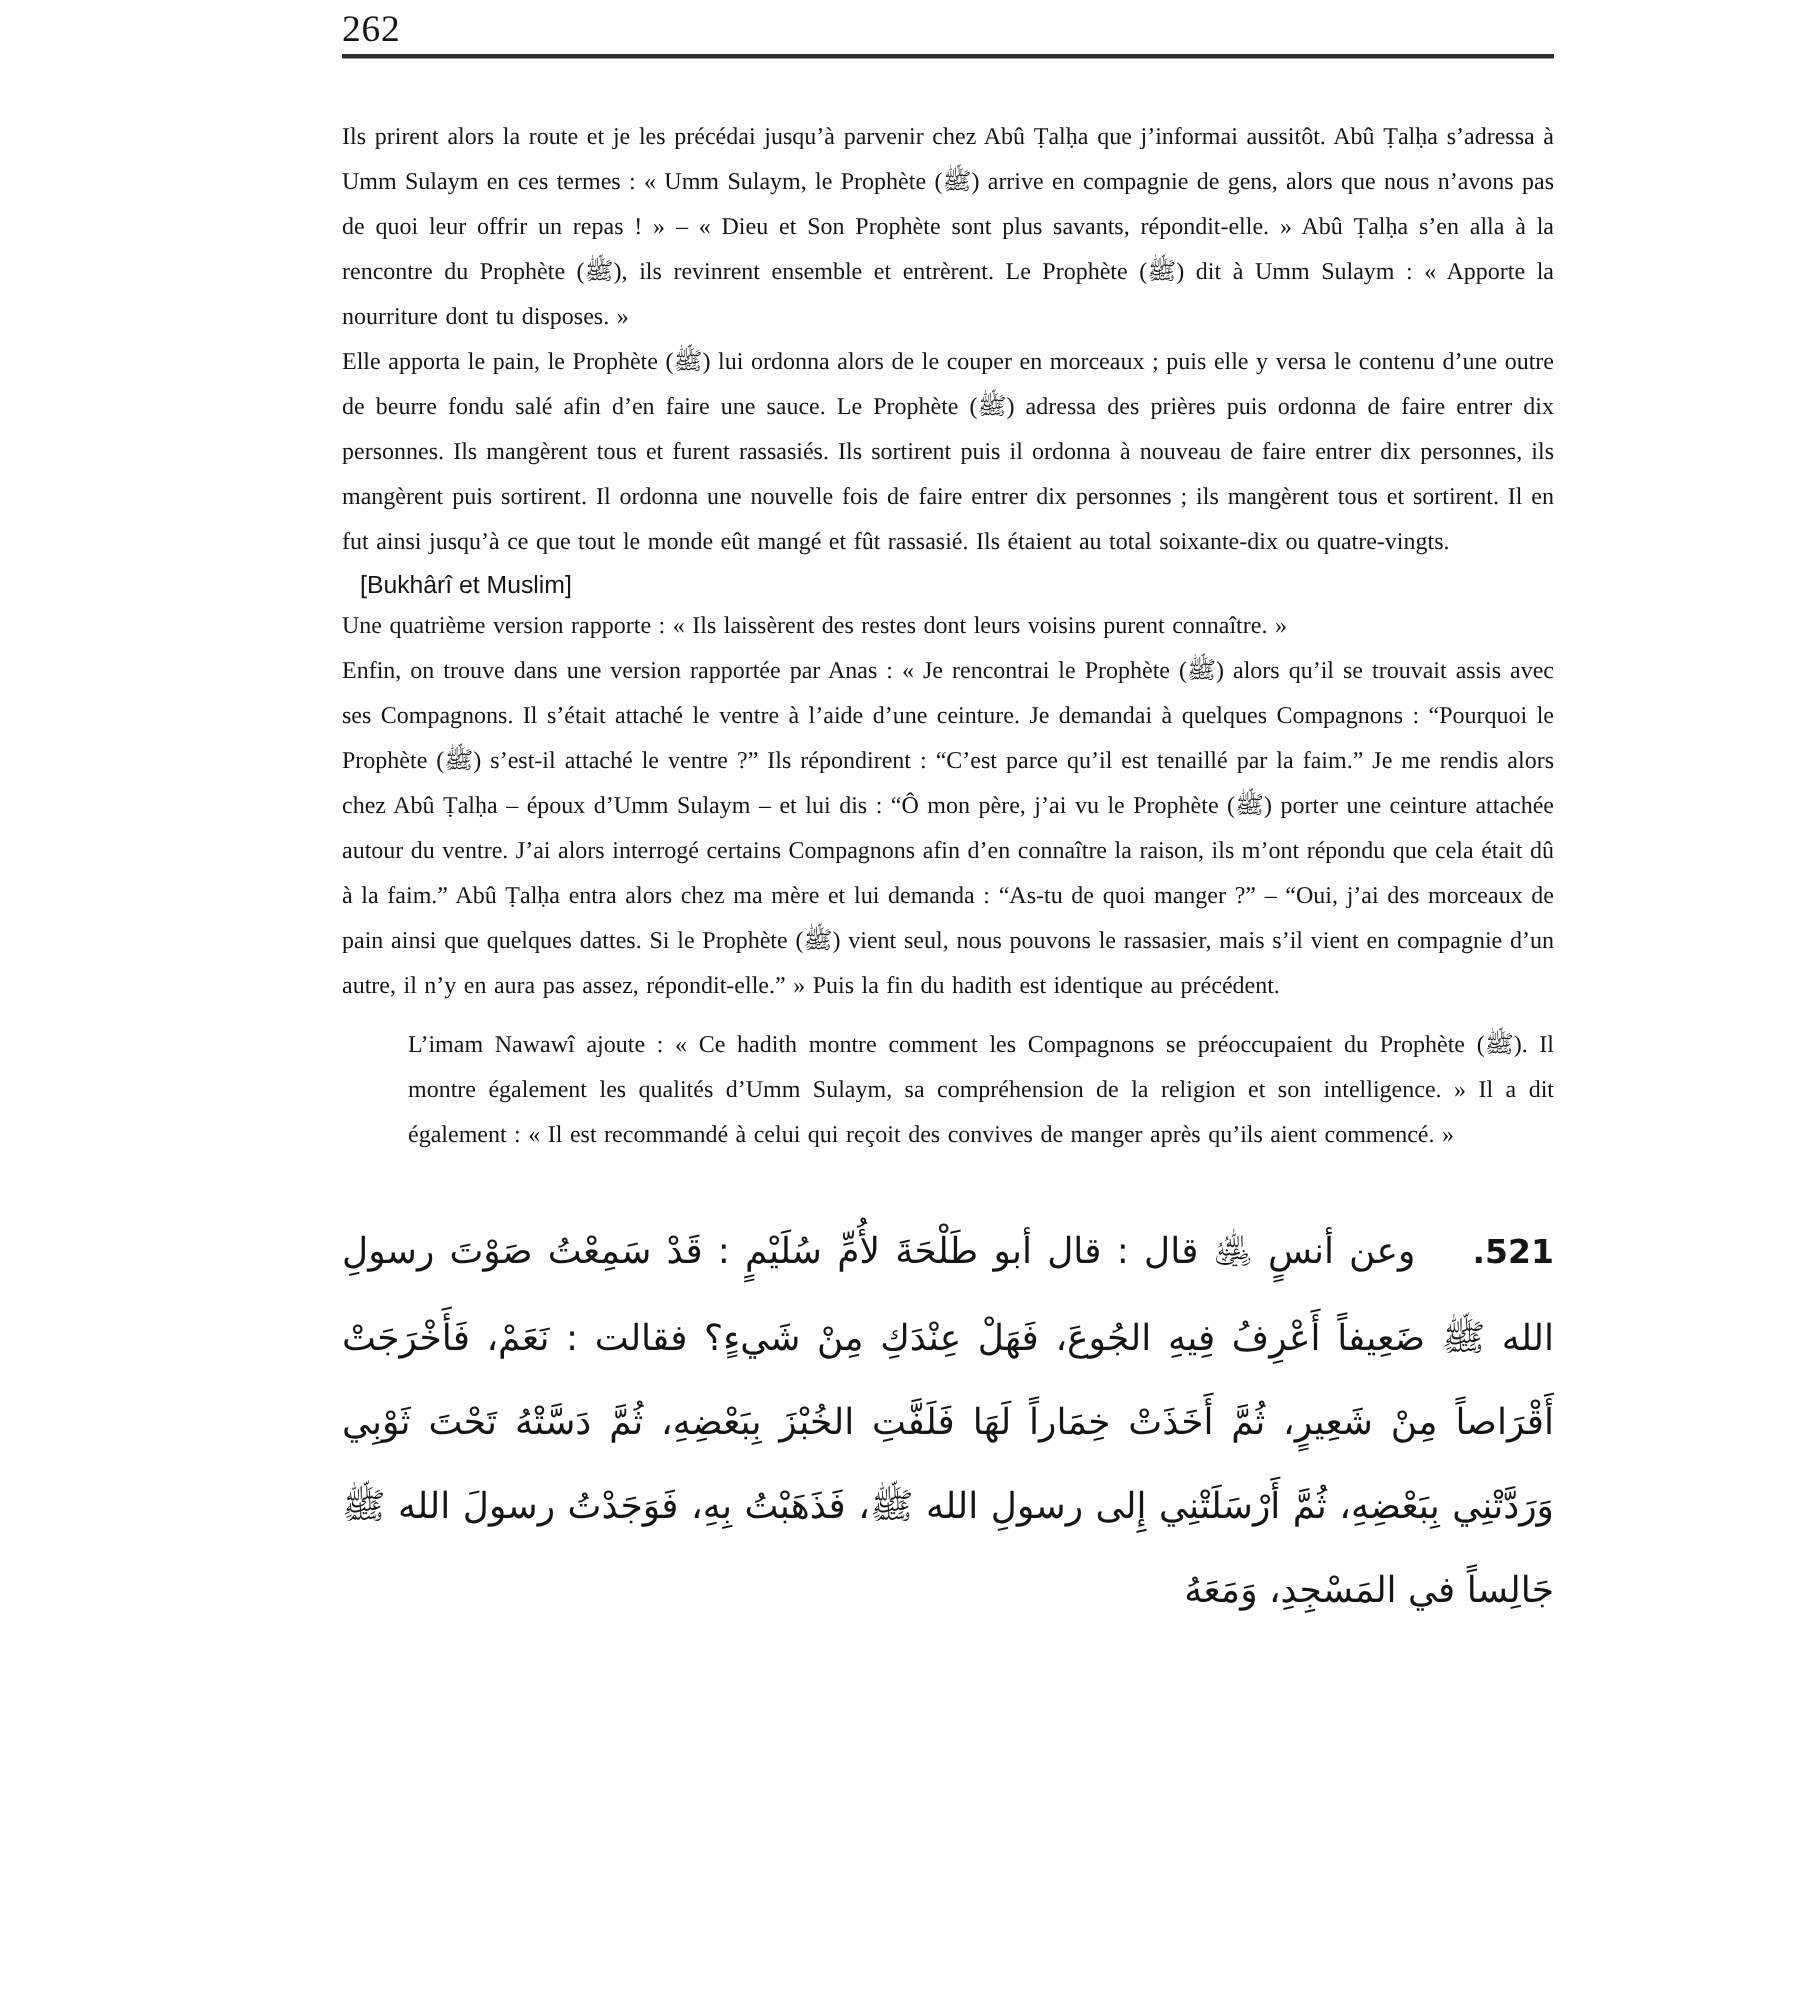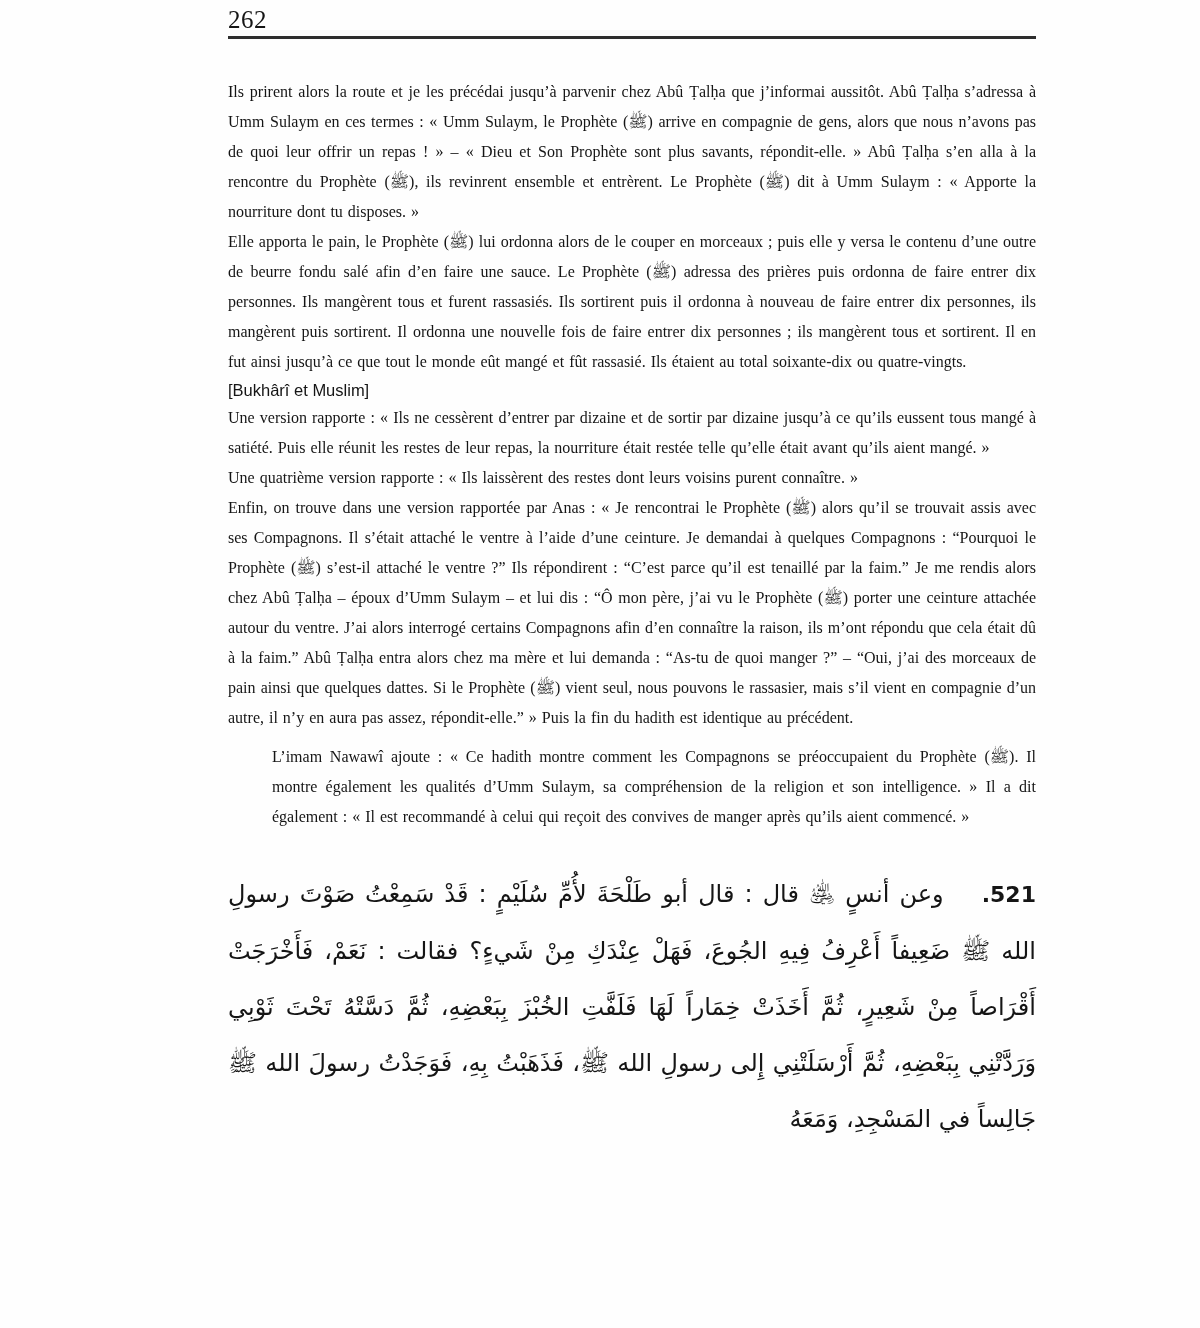--- a/index.html
+++ b/index.html
@@ -51,21 +51,21 @@
     font-size: 16px;
     line-height: 30px;
     text-align: justify;
     word-spacing: 1px;
   }
   .para.imam-note {
     margin-top: 9px;
     margin-left: 44px;
   }
   .source-citation {
-    margin: 2px 0 2px 0;
+    margin: 2px 0 2px 12px;
     font-family: "Liberation Sans", "DejaVu Sans", sans-serif;
     font-size: 16.5px;
     line-height: 22px;
     text-align: left;
   }
   .hadith {
     margin-top: 34px;
     direction: rtl;
     unicode-bidi: embed;
     font-family: "DejaVu Sans", sans-serif;
@@ -87,21 +87,20 @@
 
     <div class="page-header">
       <span class="page-number">262</span>
     </div>
     <hr class="header-rule">
 
     <div class="body-text">
       <p class="para">Ils prirent alors la route et je les précédai jusqu’à parvenir chez Abû Ṭalḥa que j’informai aussitôt. Abû Ṭalḥa s’adressa à Umm Sulaym en ces termes : « Umm Sulaym, le Prophète (ﷺ) arrive en compagnie de gens, alors que nous n’avons pas de quoi leur offrir un repas ! » – « Dieu et Son Prophète sont plus savants, répondit-elle. » Abû Ṭalḥa s’en alla à la rencontre du Prophète (ﷺ), ils revinrent ensemble et entrèrent. Le Prophète (ﷺ) dit à Umm Sulaym : « Apporte la nourriture dont tu disposes. »</p>
       <p class="para">Elle apporta le pain, le Prophète (ﷺ) lui ordonna alors de le couper en morceaux ; puis elle y versa le contenu d’une outre de beurre fondu salé afin d’en faire une sauce. Le Prophète (ﷺ) adressa des prières puis ordonna de faire entrer dix personnes. Ils mangèrent tous et furent rassasiés. Ils sortirent puis il ordonna à nouveau de faire entrer dix personnes, ils mangèrent puis sortirent. Il ordonna une nouvelle fois de faire entrer dix personnes ; ils mangèrent tous et sortirent. Il en fut ainsi jusqu’à ce que tout le monde eût mangé et fût rassasié. Ils étaient au total soixante-dix ou quatre-vingts.</p>
       <p class="source-citation">[Bukhârî et Muslim]</p>
-      <p class="para">Une version rapporte : « Ils ne cessèrent d’entrer par dizaine et de sortir par dizaine jusqu’à ce qu’ils eussent tous mangé à satiété. Puis elle réunit les restes de leur repas, la nourriture était restée telle qu’elle était avant qu’ils aient mangé. »</p>
       <p class="para">Une quatrième version rapporte : « Ils laissèrent des restes dont leurs voisins purent connaître. »</p>
       <p class="para">Enfin, on trouve dans une version rapportée par Anas : « Je rencontrai le Prophète (ﷺ) alors qu’il se trouvait assis avec ses Compagnons. Il s’était attaché le ventre à l’aide d’une ceinture. Je demandai à quelques Compagnons : “Pourquoi le Prophète (ﷺ) s’est-il attaché le ventre ?” Ils répondirent : “C’est parce qu’il est tenaillé par la faim.” Je me rendis alors chez Abû Ṭalḥa – époux d’Umm Sulaym – et lui dis : “Ô mon père, j’ai vu le Prophète (ﷺ) porter une ceinture attachée autour du ventre. J’ai alors interrogé certains Compagnons afin d’en connaître la raison, ils m’ont répondu que cela était dû à la faim.” Abû Ṭalḥa entra alors chez ma mère et lui demanda : “As-tu de quoi manger ?” – “Oui, j’ai des morceaux de pain ainsi que quelques dattes. Si le Prophète (ﷺ) vient seul, nous pouvons le rassasier, mais s’il vient en compagnie d’un autre, il n’y en aura pas assez, répondit-elle.” » Puis la fin du hadith est identique au précédent.</p>
       <p class="para imam-note">L’imam Nawawî ajoute : « Ce hadith montre comment les Compagnons se préoccupaient du Prophète (ﷺ). Il montre également les qualités d’Umm Sulaym, sa compréhension de la religion et son intelligence. » Il a dit également : « Il est recommandé à celui qui reçoit des convives de manger après qu’ils aient commencé. »</p>
     </div>
 
     <p class="hadith" dir="rtl">
       <span class="hadith-number">521.</span><span> وعن أنسٍ ﵁ قال : قال أبو طَلْحَةَ لأُمِّ سُلَيْمٍ : قَدْ سَمِعْتُ صَوْتَ رسولِ الله ﷺ ضَعِيفاً أَعْرِفُ فِيهِ الجُوعَ، فَهَلْ عِنْدَكِ مِنْ شَيءٍ؟ فقالت : نَعَمْ، فَأَخْرَجَتْ أَقْرَاصاً مِنْ شَعِيرٍ، ثُمَّ أَخَذَتْ خِمَاراً لَهَا فَلَفَّتِ الخُبْزَ بِبَعْضِهِ، ثُمَّ دَسَّتْهُ تَحْتَ ثَوْبِي وَرَدَّتْنِي بِبَعْضِهِ، ثُمَّ أَرْسَلَتْنِي إِلى رسولِ الله ﷺ، فَذَهَبْتُ بِهِ، فَوَجَدْتُ رسولَ الله ﷺ جَالِساً في المَسْجِدِ، وَمَعَهُ</span>
     </p>
 
   </div>

